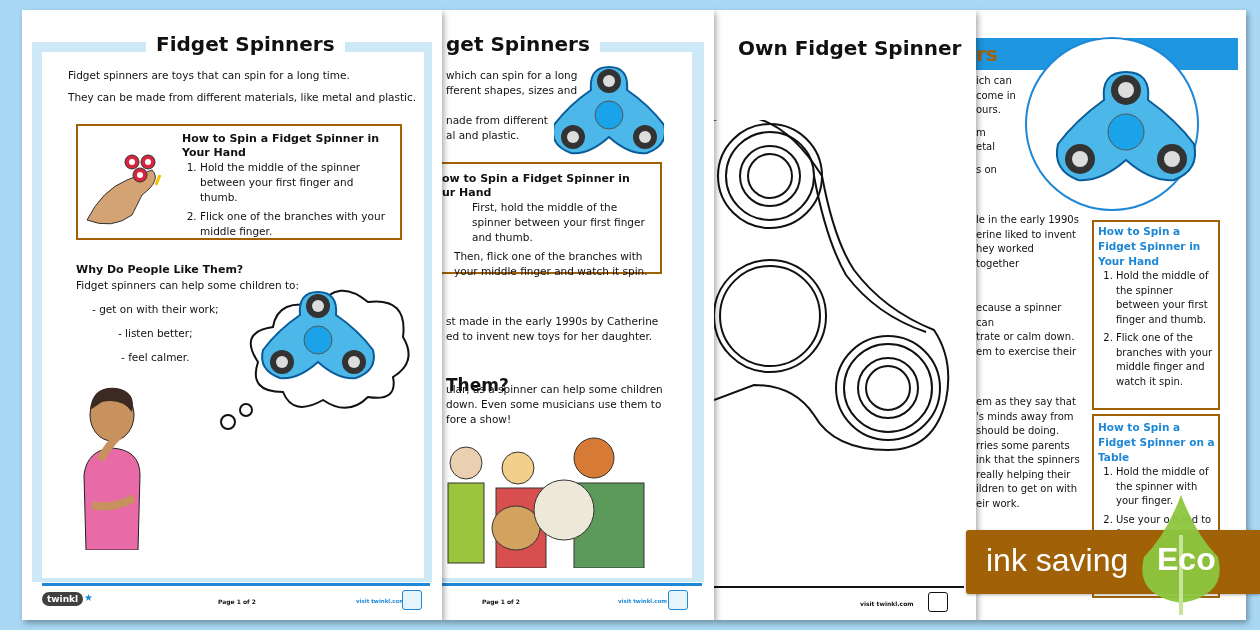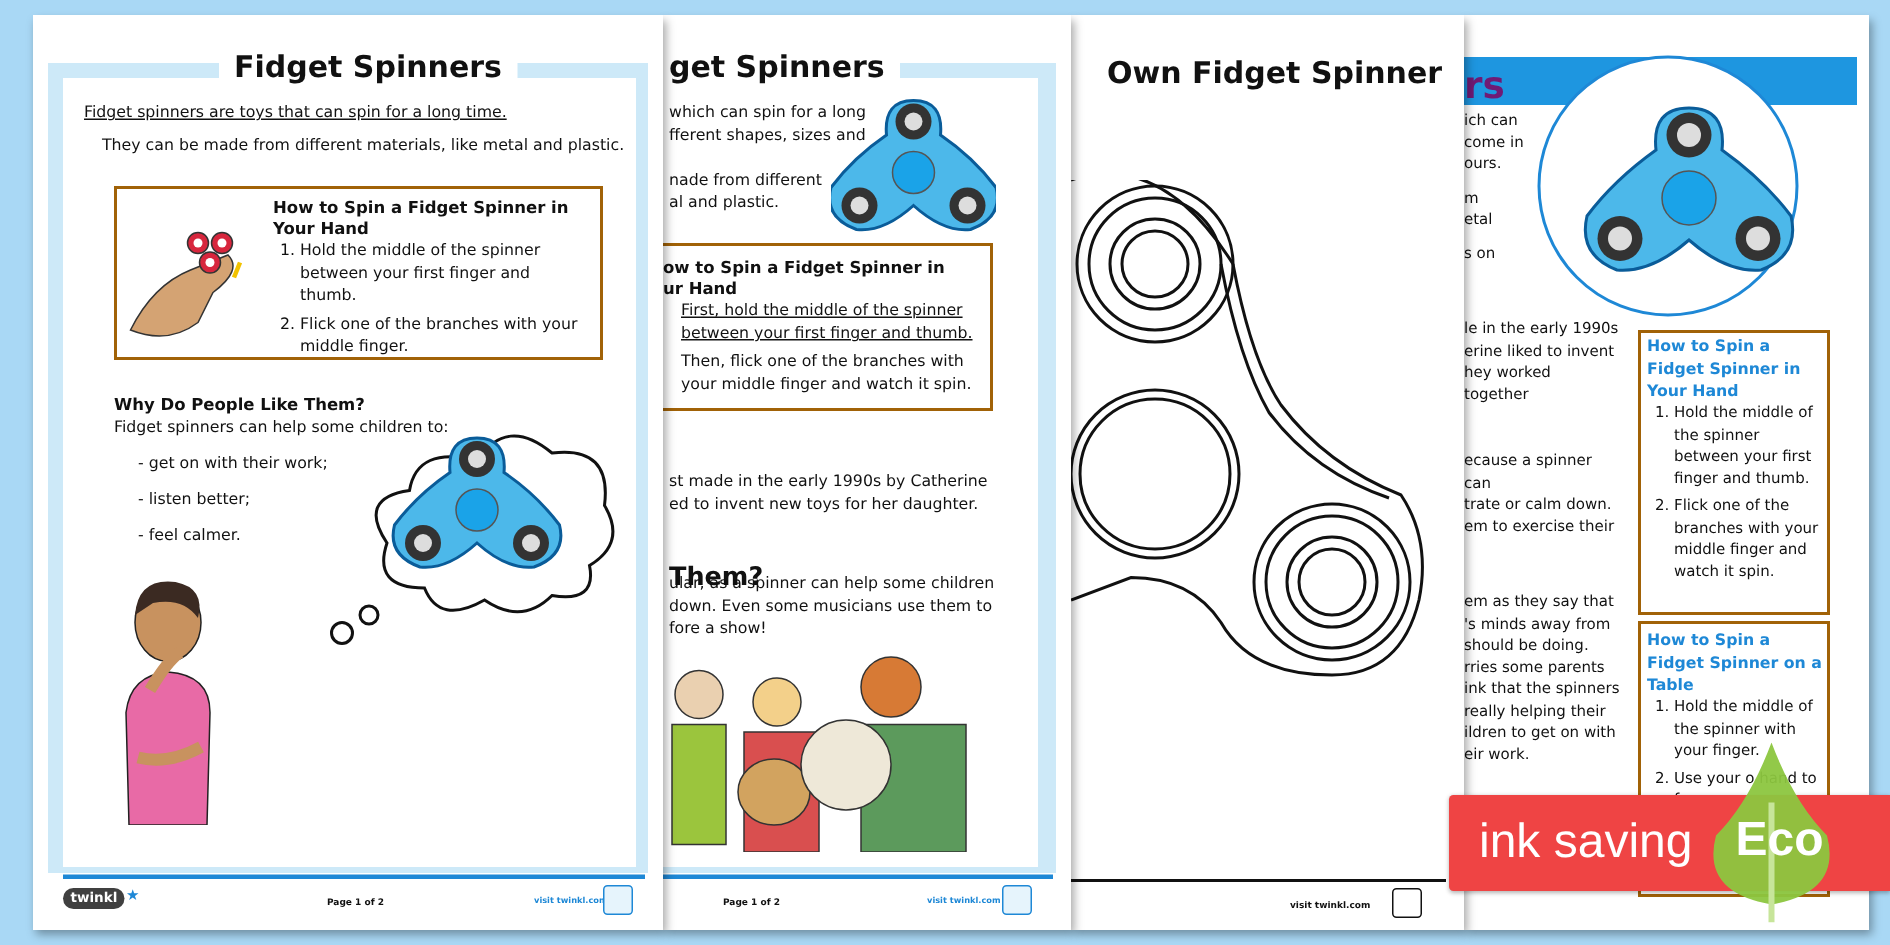--- a/index.html
+++ b/index.html
@@ -13,41 +13,41 @@
   .inner{position:absolute;background:#fff;}
   .title{position:absolute;font-family:"DejaVu Sans",sans-serif;font-weight:bold;font-size:20px;color:#111;background:#fff;padding:0 10px;white-space:nowrap;}
   .txt{position:absolute;font-family:"DejaVu Sans",sans-serif;font-size:10.5px;color:#111;line-height:15px;}
   .bold{font-weight:bold;}
   .box{position:absolute;border:2px solid #a16207;background:#fff;}
   .hd{font-weight:bold;font-size:11px;line-height:14px;}
   .blue-hd{color:#1e88d6;font-weight:bold;font-size:10.5px;line-height:15px;}
   ol{margin:0;padding-left:18px;}
   ol li{margin-bottom:4px;}
   ul.dash{list-style:none;margin:0;padding:0;}
-  ul.dash li{margin-bottom:9px;}
+  ul.dash li{margin-bottom:9px;text-align:center;}
   ul.dash li:before{content:"- ";}
   .footer-line{position:absolute;left:20px;right:12px;height:3px;background:#1e88d6;}
   .footer-txt{position:absolute;font-size:6px;font-weight:bold;color:#111;}
   .footer-link{position:absolute;font-size:5.5px;font-weight:bold;color:#1e88d6;}
   .twinkl-logo{position:absolute;background:#404040;color:#fff;font-size:9px;font-weight:bold;border-radius:10px;padding:2px 5px;}
   .badge{position:absolute;width:18px;height:18px;border:1px solid #1e88d6;border-radius:3px;background:#e6f4fc;}
-  .eco-banner{position:absolute;left:966px;top:530px;width:294px;height:64px;background:#ef4444;border-radius:3px 0 0 3px;z-index:10;box-shadow:0 1px 3px rgba(0,0,0,.3);}
+  .eco-banner{position:absolute;left:966px;top:530px;width:294px;height:64px;background:#a16207;border-radius:3px 0 0 3px;z-index:10;box-shadow:0 1px 3px rgba(0,0,0,.3);}
   .eco-text{position:absolute;left:20px;top:12px;font-family:"Liberation Sans",sans-serif;font-size:32px;color:#fff;}
   .eco-leaf{position:absolute;left:1136px;top:495px;width:90px;height:120px;z-index:11;}
   .eco-word{position:absolute;left:1157px;top:541px;font-family:"Liberation Sans",sans-serif;font-weight:bold;font-size:32px;color:#fff;z-index:12;}
   .blue-bar{position:absolute;background:#1e96e0;}
 </style>
 </head>
 <body>
 
 <div class="page p1">
   <div class="frame" style="left:10px;top:32px;width:400px;height:540px;"></div>
   <div class="inner" style="left:20px;top:42px;width:382px;height:526px;"></div>
   <div class="title" style="left:124px;top:22px;">Fidget Spinners</div>
-  <div class="txt" style="left:34px;top:58px;text-decoration:underline;">Fidget spinners are toys that can spin for a long time.</div>
+  <div class="txt" style="left:46px;top:58px;">Fidget spinners are toys that can spin for a long time.</div>
   <div class="txt" style="left:46px;top:80px;">They can be made from different materials, like metal and plastic.</div>
 
   <div class="box" style="left:54px;top:114px;width:322px;height:112px;">
     <svg width="100" height="90" style="position:absolute;left:4px;top:14px;">
       <path d="M5 80 Q20 50 45 40 L70 30 Q80 40 60 55 L50 75 Q30 90 5 80Z" fill="#d4a373" stroke="#333"></path>
       <circle cx="50" cy="22" r="7" fill="#d7263d" stroke="#333"></circle>
       <circle cx="66" cy="22" r="7" fill="#d7263d" stroke="#333"></circle>
       <circle cx="58" cy="35" r="7" fill="#d7263d" stroke="#333"></circle>
       <circle cx="50" cy="22" r="3" fill="#fff"></circle>
         <circle cx="66" cy="22" r="3" fill="#fff"></circle>
@@ -123,21 +123,21 @@
       <circle cx="-36" cy="22" r="12" fill="#333"></circle>
         <circle cx="-36" cy="22" r="6" fill="#ddd"></circle>
       <circle cx="36" cy="22" r="12" fill="#333"></circle>
         <circle cx="36" cy="22" r="6" fill="#ddd"></circle>
     </g>
   </svg>
   <div class="box" style="left:-4px;top:152px;width:222px;height:108px;border-left:none;">
     <div class="txt" style="left:4px;top:8px;width:210px;">
       <div class="hd">ow to Spin a Fidget Spinner in</div>
       <div class="hd">ur Hand</div>
-      <div style="padding-left:12px;margin-bottom:4px;text-decoration:underline;">First, hold the middle of the spinner between your first finger and thumb.</div>
+      <div style="padding-left:30px;margin-bottom:4px;">First, hold the middle of the spinner between your first finger and thumb.</div>
       <div style="padding-left:12px;">Then, flick one of the branches with your middle finger and watch it spin.</div>
     </div>
   </div>
   <div class="txt" style="left:4px;top:304px;width:220px;">
     <div>st made in the early 1990s by Catherine</div>
     <div>ed to invent new toys for her daughter.</div>
   </div>
   <div class="txt bold" style="left:4px;top:368px;font-size:17px;">Them?</div>
   <div class="txt" style="left:4px;top:372px;width:220px;">
     <div>ular, as a spinner can help some children</div>
@@ -179,21 +179,21 @@
       <path d="M0 0 Q60 -20 108 56"></path>
     </g>
   </svg>
   <div style="position:absolute;left:0;right:12px;top:576px;height:2px;background:#111;"></div>
   <div class="footer-txt" style="left:146px;top:590px;">visit twinkl.com</div>
   <div class="badge" style="left:214px;top:582px;border-color:#111;background:#fff;"></div>
 </div>
 
 <div class="page p4">
   <div class="blue-bar" style="left:0;top:28px;width:262px;height:32px;"></div>
-  <div style="position:absolute;left:0;top:32px;font-size:25px;font-weight:bold;color:#701a75;">rs</div>
+  <div style="position:absolute;left:0;top:32px;font-size:20px;font-weight:bold;color:#a16207;">rs</div>
   <div class="txt" style="left:0;top:64px;width:104px;font-size:10px;line-height:14.5px;">
     <div>ich can</div>
     <div>come in</div>
     <div>ours.</div>
     <div style="height:8px"></div>
     <div>m</div>
     <div>etal</div>
     <div style="height:8px"></div>
     <div>s on</div>
     <div style="height:36px"></div>

